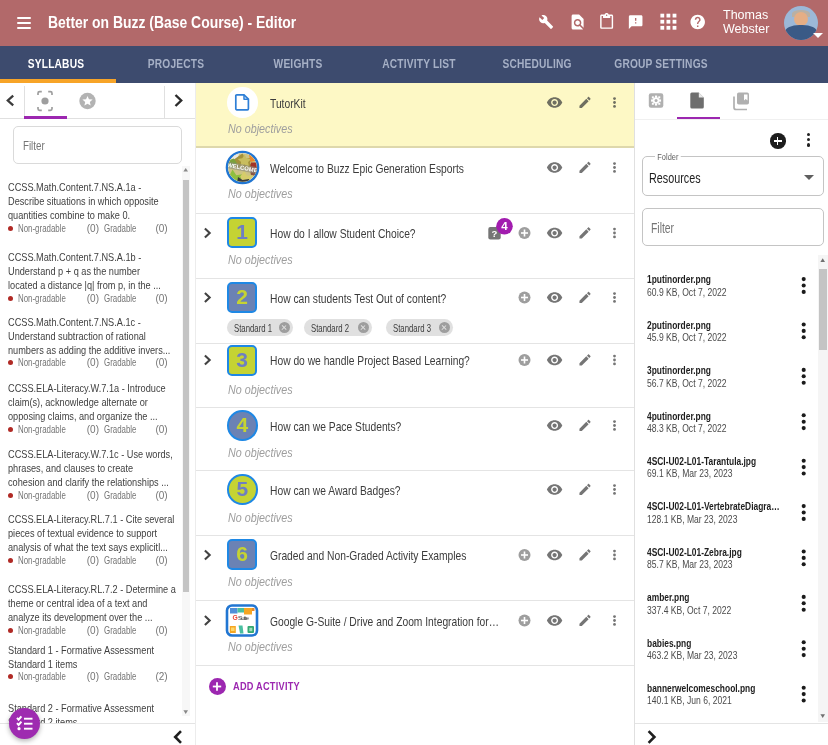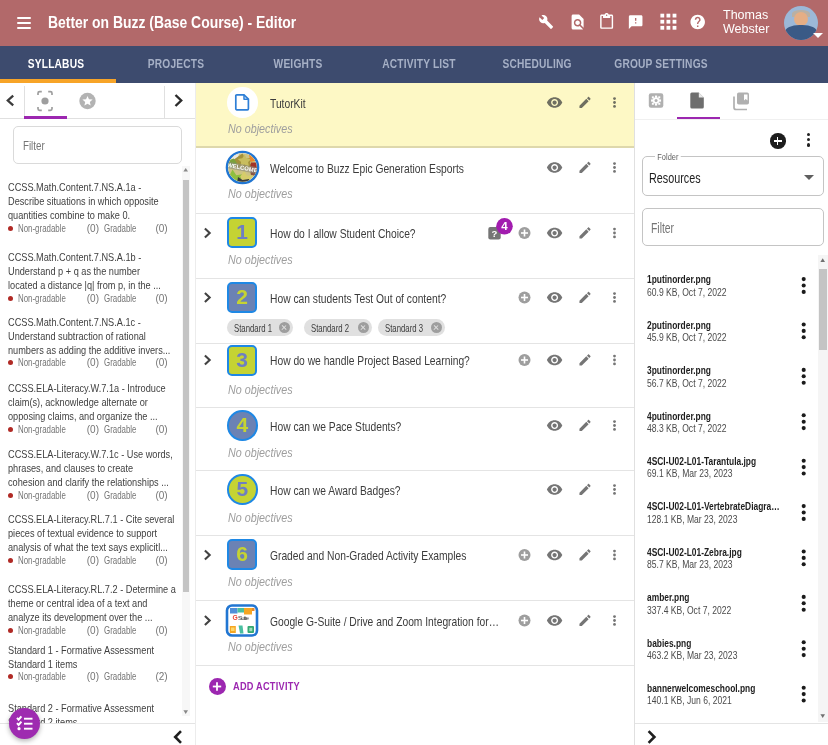--- a/index.html
+++ b/index.html
@@ -211,21 +211,21 @@
 <div class="abs numicon bg-b" style="top:282px;">2</div>
 <div class="abs rtitle" style="top:297.5px;">How can students Test Out of content?</div>
 <div class="abs chip" style="left:226.5px; top:319px; width:66px;">
       <span>Standard 1</span>
       <i class="x"></i>
     </div>
 <div class="abs chip" style="left:304px; top:319px; width:68px;">
       <span>Standard 2</span>
       <i class="x"></i>
     </div>
-<div class="abs chip" style="left:378px; top:319px; width:66.5px;">
+<div class="abs chip" style="left:386px; top:319px; width:66.5px;">
       <span>Standard 3</span>
       <i class="x"></i>
     </div>
 
 <div class="abs numicon bg-g" style="top:345px;">3</div>
 <div class="abs rtitle" style="top:360px;">How do we handle Project Based Learning?</div>
 <div class="abs noobj" style="top:383px;">No objectives</div>
 
 <div class="abs numcirc bg-b" style="top:410px;">4</div>
 <div class="abs rtitle" style="top:425.5px;">How can we Pace Students?</div>

